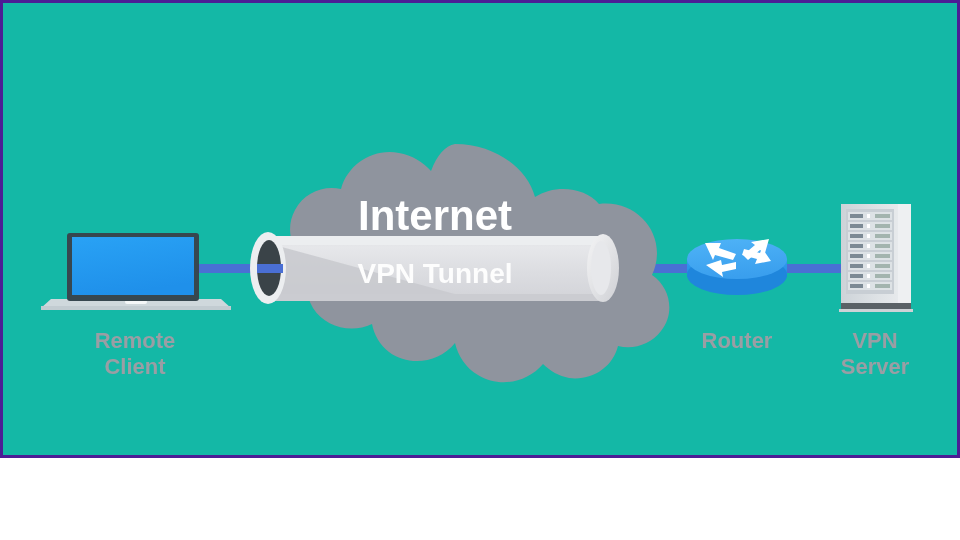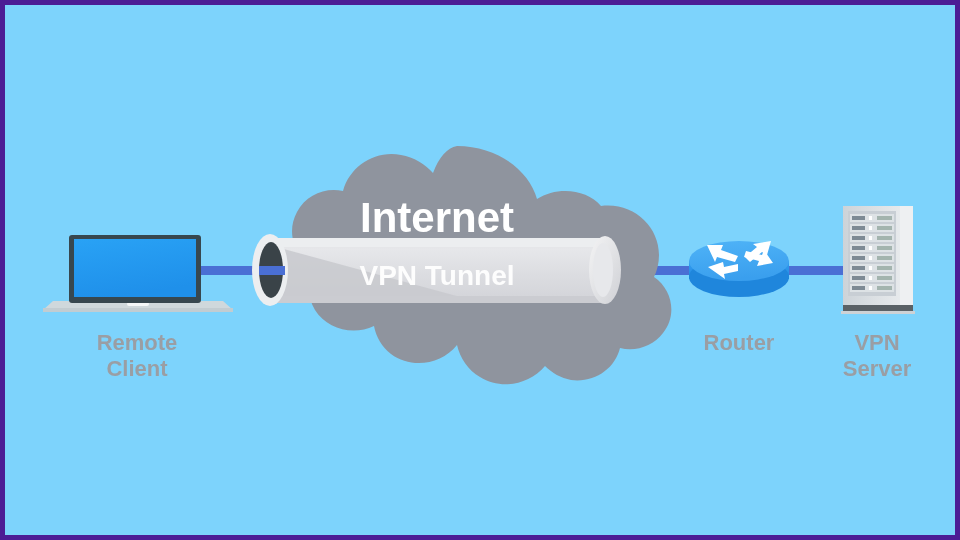--- a/index.html
+++ b/index.html
@@ -9,24 +9,24 @@
   }
   body {
     width: 960px;
     height: 540px;
     overflow: hidden;
     font-family: "Liberation Sans", sans-serif;
   }
   #canvas {
     position: relative;
     width: 960px;
-    height: 540px;
-    background: #7dd3fc;
+    height: 458px;
+    background: #14b8a6;
     box-sizing: border-box;
-    border: 5px solid #4c1d95;
+    border: 3px solid #4c1d95;
   }
   #diagram-svg {
     position: absolute;
     left: 0;
     top: 0;
     width: 960px;
     height: 540px;
     display: block;
   }
   .node-label {

